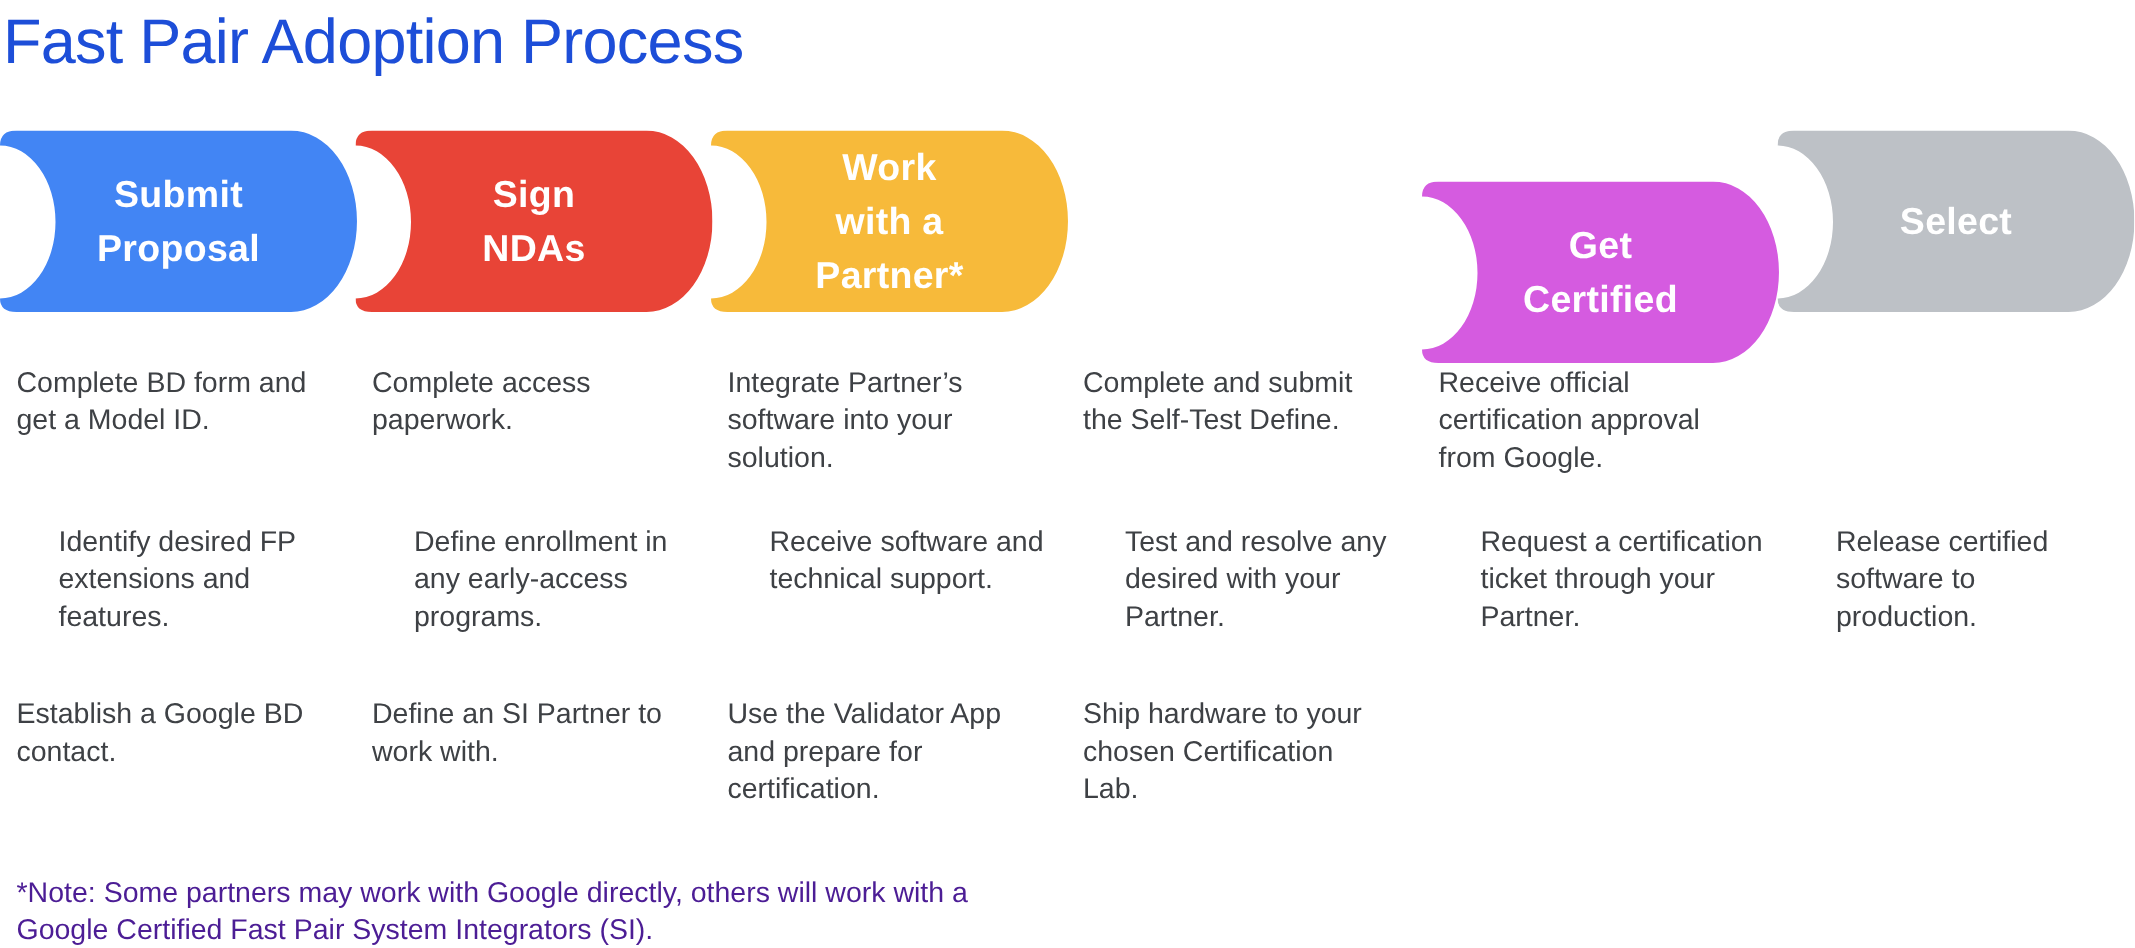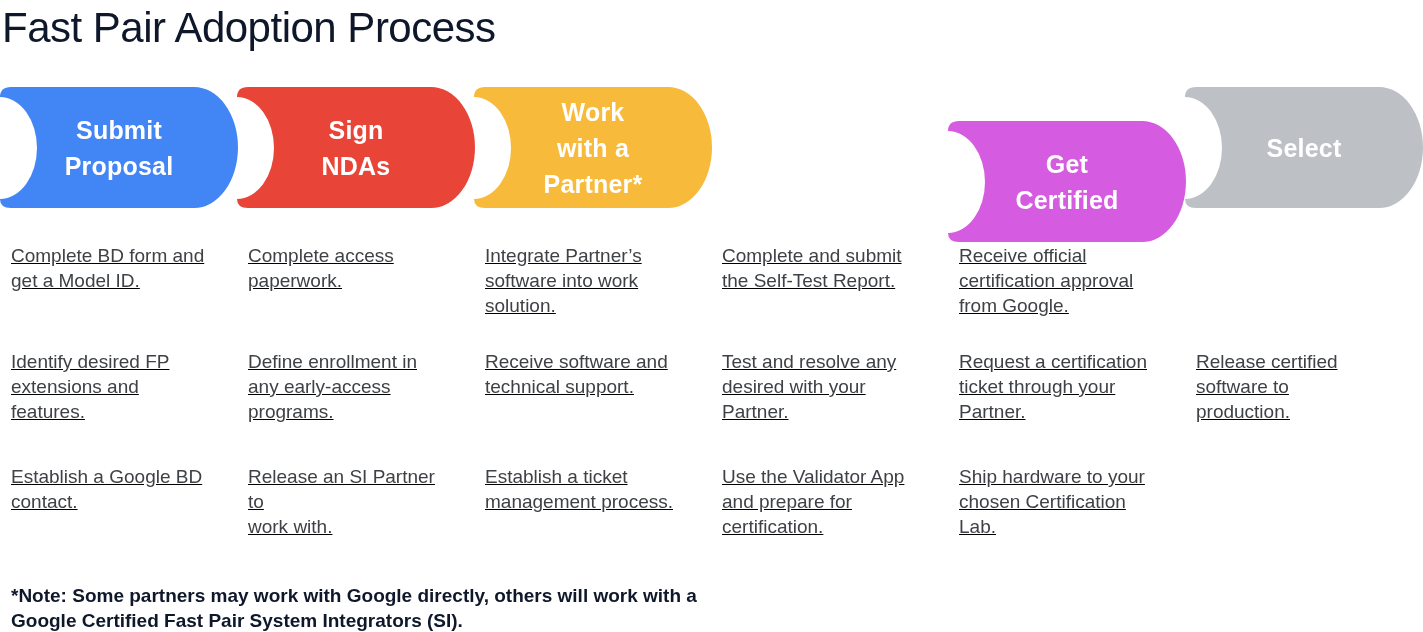--- a/index.html
+++ b/index.html
@@ -9,21 +9,21 @@
     position: relative;
     overflow: hidden;
     font-family: "Liberation Sans", "DejaVu Sans", sans-serif;
   }
   .page-title {
     position: absolute;
     left: 2px; top: 2px;
     font-size: 42px;
     line-height: 52px;
     font-weight: 400;
-    color: #0f172a;
+    color: #1d4ed8;
     letter-spacing: -0.5px;
     white-space: nowrap;
   }
   .stages {
     position: absolute;
     left: 0; top: 87px;
     width: 1423px; height: 121px;
   }
   .stage {
     position: absolute;
@@ -50,41 +50,39 @@
   .stage-3 { left: 474px; }
   .stage-4 { left: 711px; }
   .stage-5 { left: 948px; margin-top: 34px; }
   .stage-6 { left: 1185px; }
   .steps-row {
     position: absolute;
     left: 0;
     width: 1423px;
     display: grid;
     grid-template-columns: repeat(6, 237px);
-    text-decoration: underline;
   }
   .row-1 { top: 243px; }
-  .row-2 { top: 349px; }
+  .row-2 { top: 349px; padding-left: 28px; }
   .row-3 { top: 464px; }
   .step-cell {
     padding: 0 24px 0 11px;
     font-size: 19px;
     line-height: 25px;
     color: #3e4145;
     white-space: pre-line;
   }
   .footnote {
     position: absolute;
     left: 11px; top: 583px;
     width: 760px;
     font-size: 19px;
     line-height: 25px;
-    color: #0f172a;
+    color: #4c1d95;
     white-space: pre-line;
-    font-weight: bold;
   }
 </style>
 </head>
 <body>
 
 <h1 class="page-title">Fast Pair Adoption Process</h1>
 
 <div class="stages">
   <div class="stage stage-1">
     <svg width="238" height="121" viewBox="0 0 238 121">
@@ -122,24 +120,24 @@
     <div class="stage-label">Select</div>
   </div>
 </div>
 
 <div class="steps-row row-1">
   <div class="step-cell">Complete BD form and
 get a Model ID.</div>
   <div class="step-cell">Complete access
 paperwork.</div>
   <div class="step-cell">Integrate Partner’s
-software into work
+software into your
 solution.</div>
   <div class="step-cell">Complete and submit
-the Self-Test Report.</div>
+the Self-Test Define.</div>
   <div class="step-cell">Receive official
 certification approval
 from Google.</div>
 </div>
 
 <div class="steps-row row-2">
   <div class="step-cell">Identify desired FP
 extensions and
 features.</div>
   <div class="step-cell">Define enrollment in
@@ -154,24 +152,22 @@
 ticket through your
 Partner.</div>
   <div class="step-cell">Release certified
 software to
 production.</div>
 </div>
 
 <div class="steps-row row-3">
   <div class="step-cell">Establish a Google BD
 contact.</div>
-  <div class="step-cell">Release an SI Partner to
+  <div class="step-cell">Define an SI Partner to
 work with.</div>
-  <div class="step-cell">Establish a ticket
-management process.</div>
   <div class="step-cell">Use the Validator App
 and prepare for
 certification.</div>
   <div class="step-cell">Ship hardware to your
 chosen Certification
 Lab.</div>
 </div>
 
 <div class="footnote">*Note: Some partners may work with Google directly, others will work with a
 Google Certified Fast Pair System Integrators (SI).</div>

